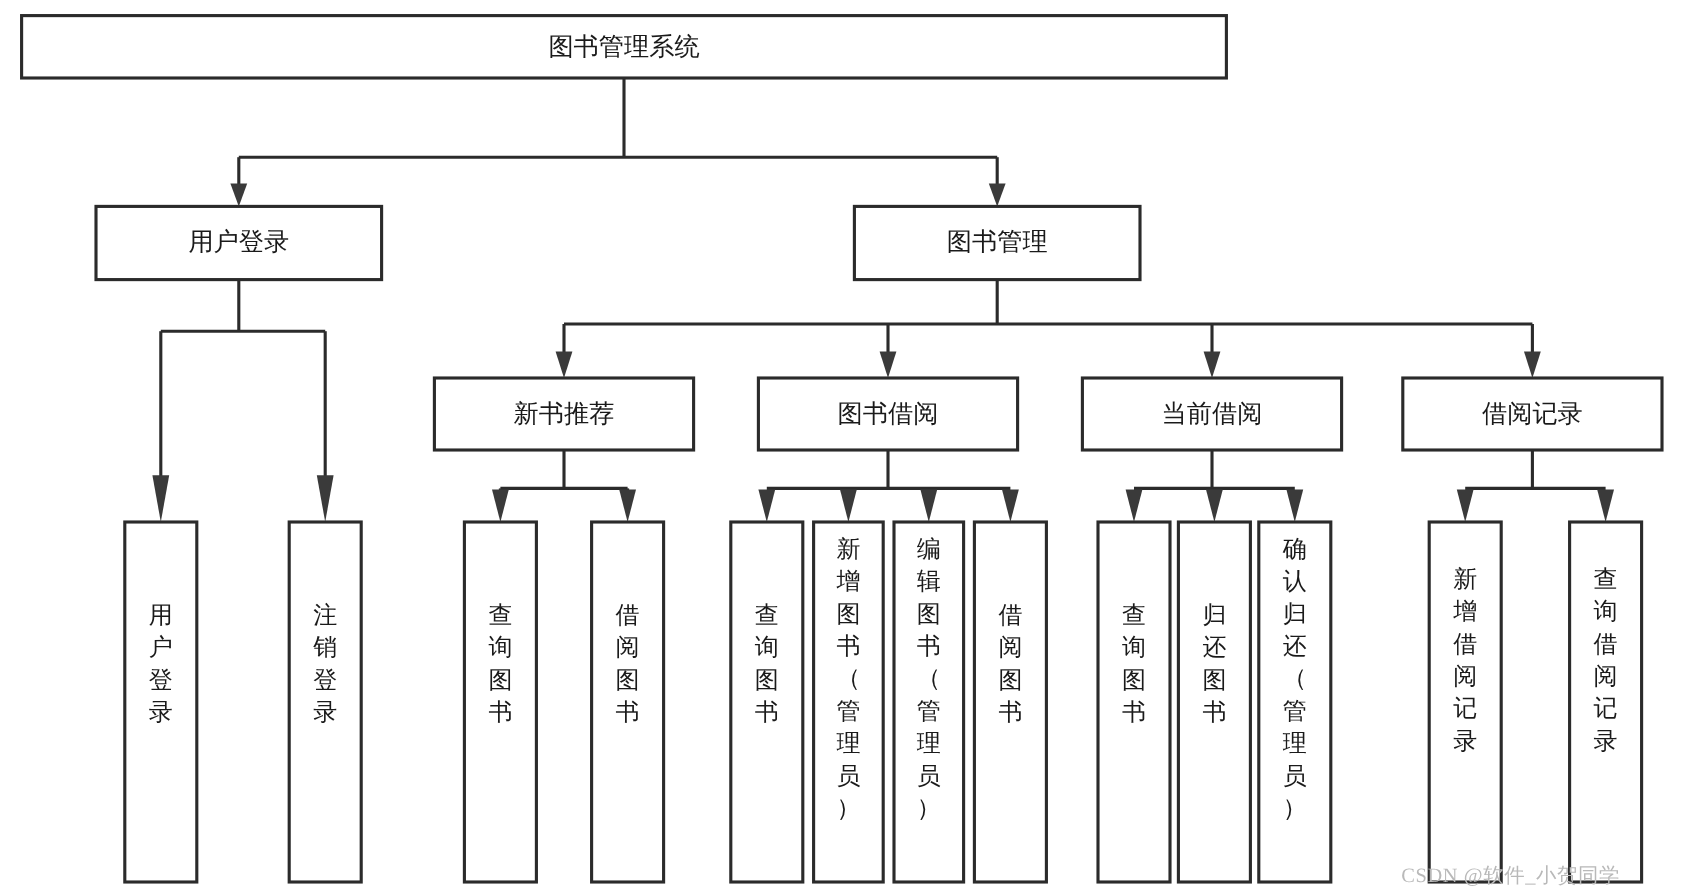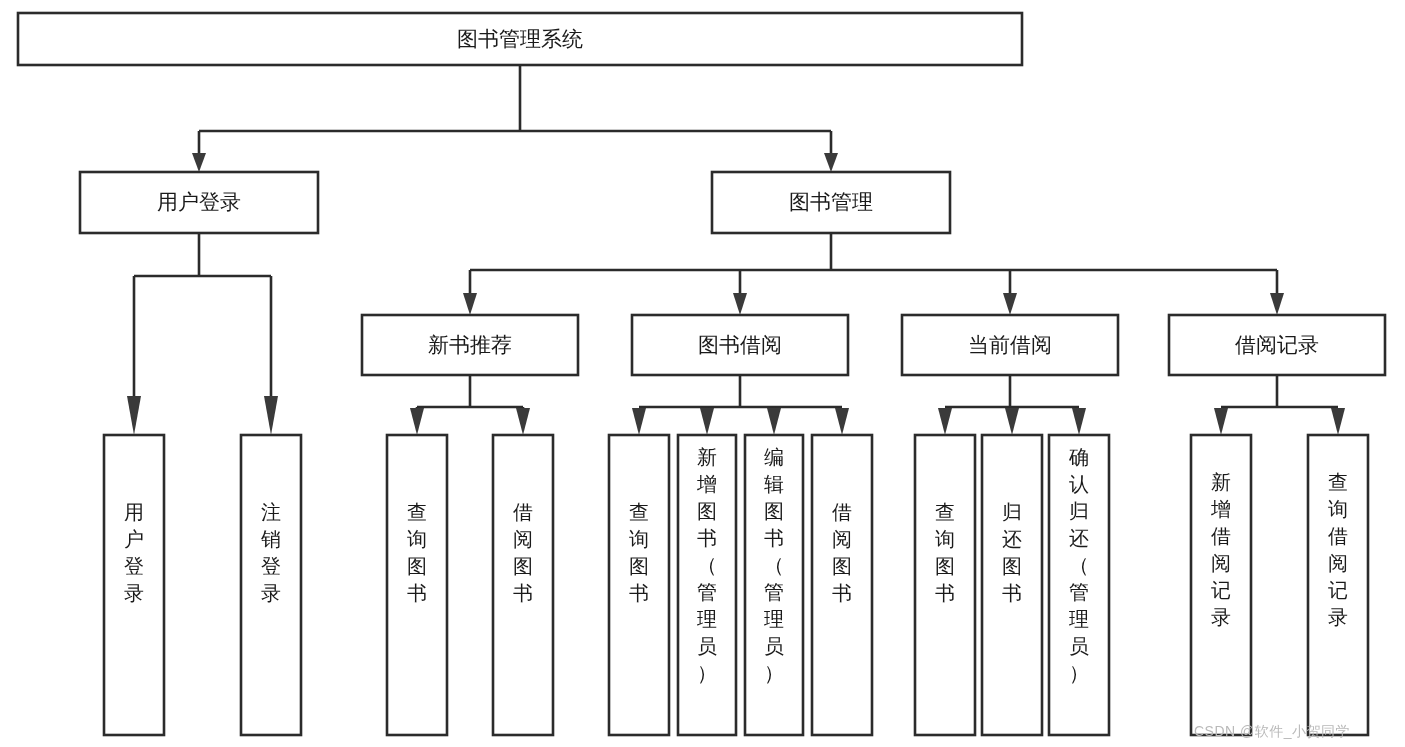--- a/index.html
+++ b/index.html
@@ -52,22 +52,22 @@
   .node-label-v {
     font-family: "Liberation Sans", "DejaVu Sans", sans-serif;
     font-size: 20px;
     fill: #1a1a1a;
     text-anchor: middle;
   }
   .watermark-text {
     position: absolute;
     right: 8px;
     bottom: 6px;
-    font-family: Liberation Sans, sans-serif;
-    font-size: 14px;
+    font-family: Liberation Serif, serif;
+    font-size: 17px;
     color: #b9b9b9;
     white-space: nowrap;
     letter-spacing: 0.5px;
     user-select: none;
   }
 </style>
 </head>
 <body>
 
 <div id="diagram-root">

